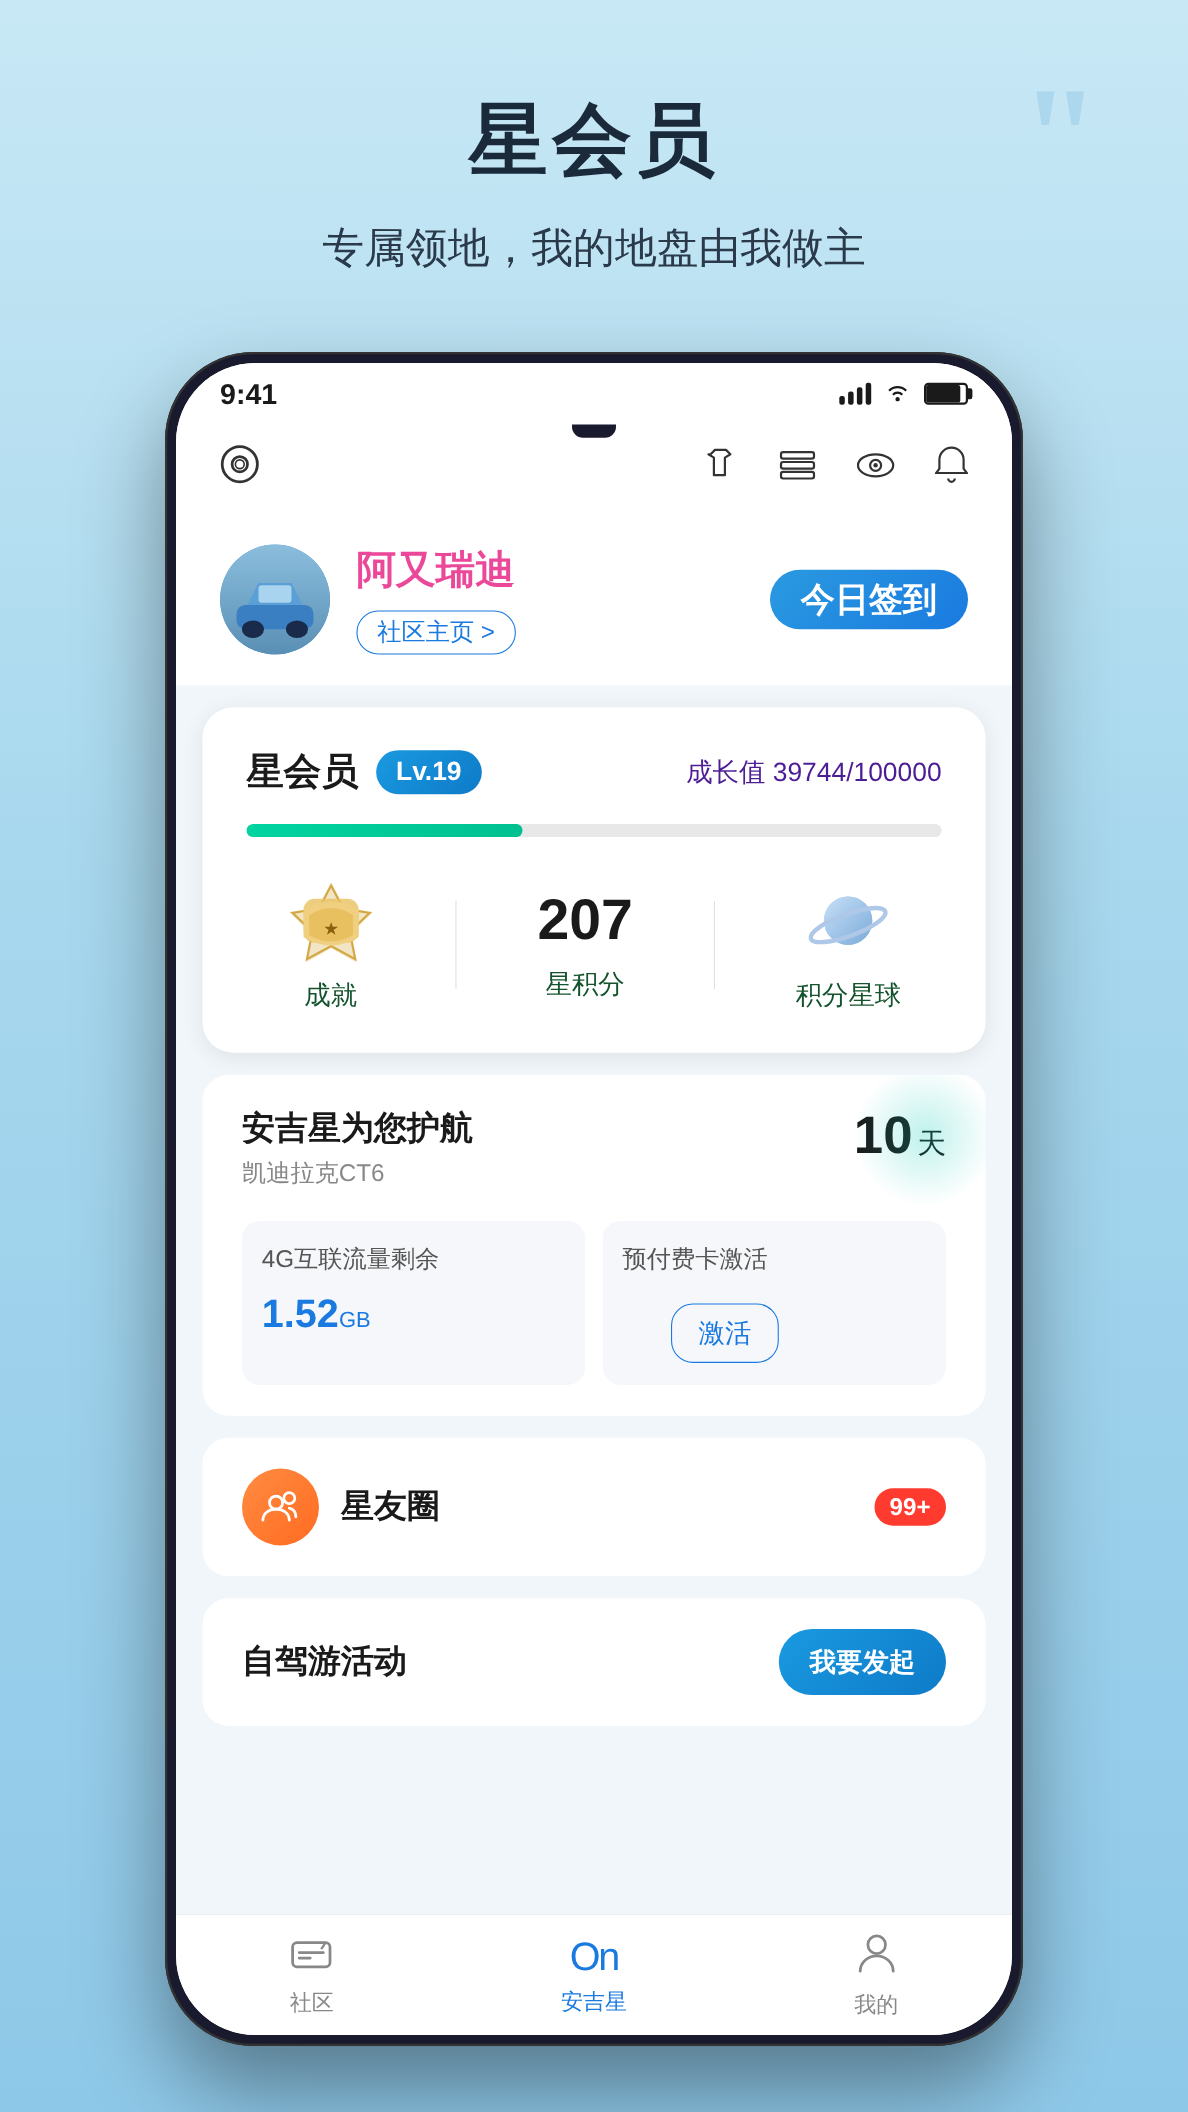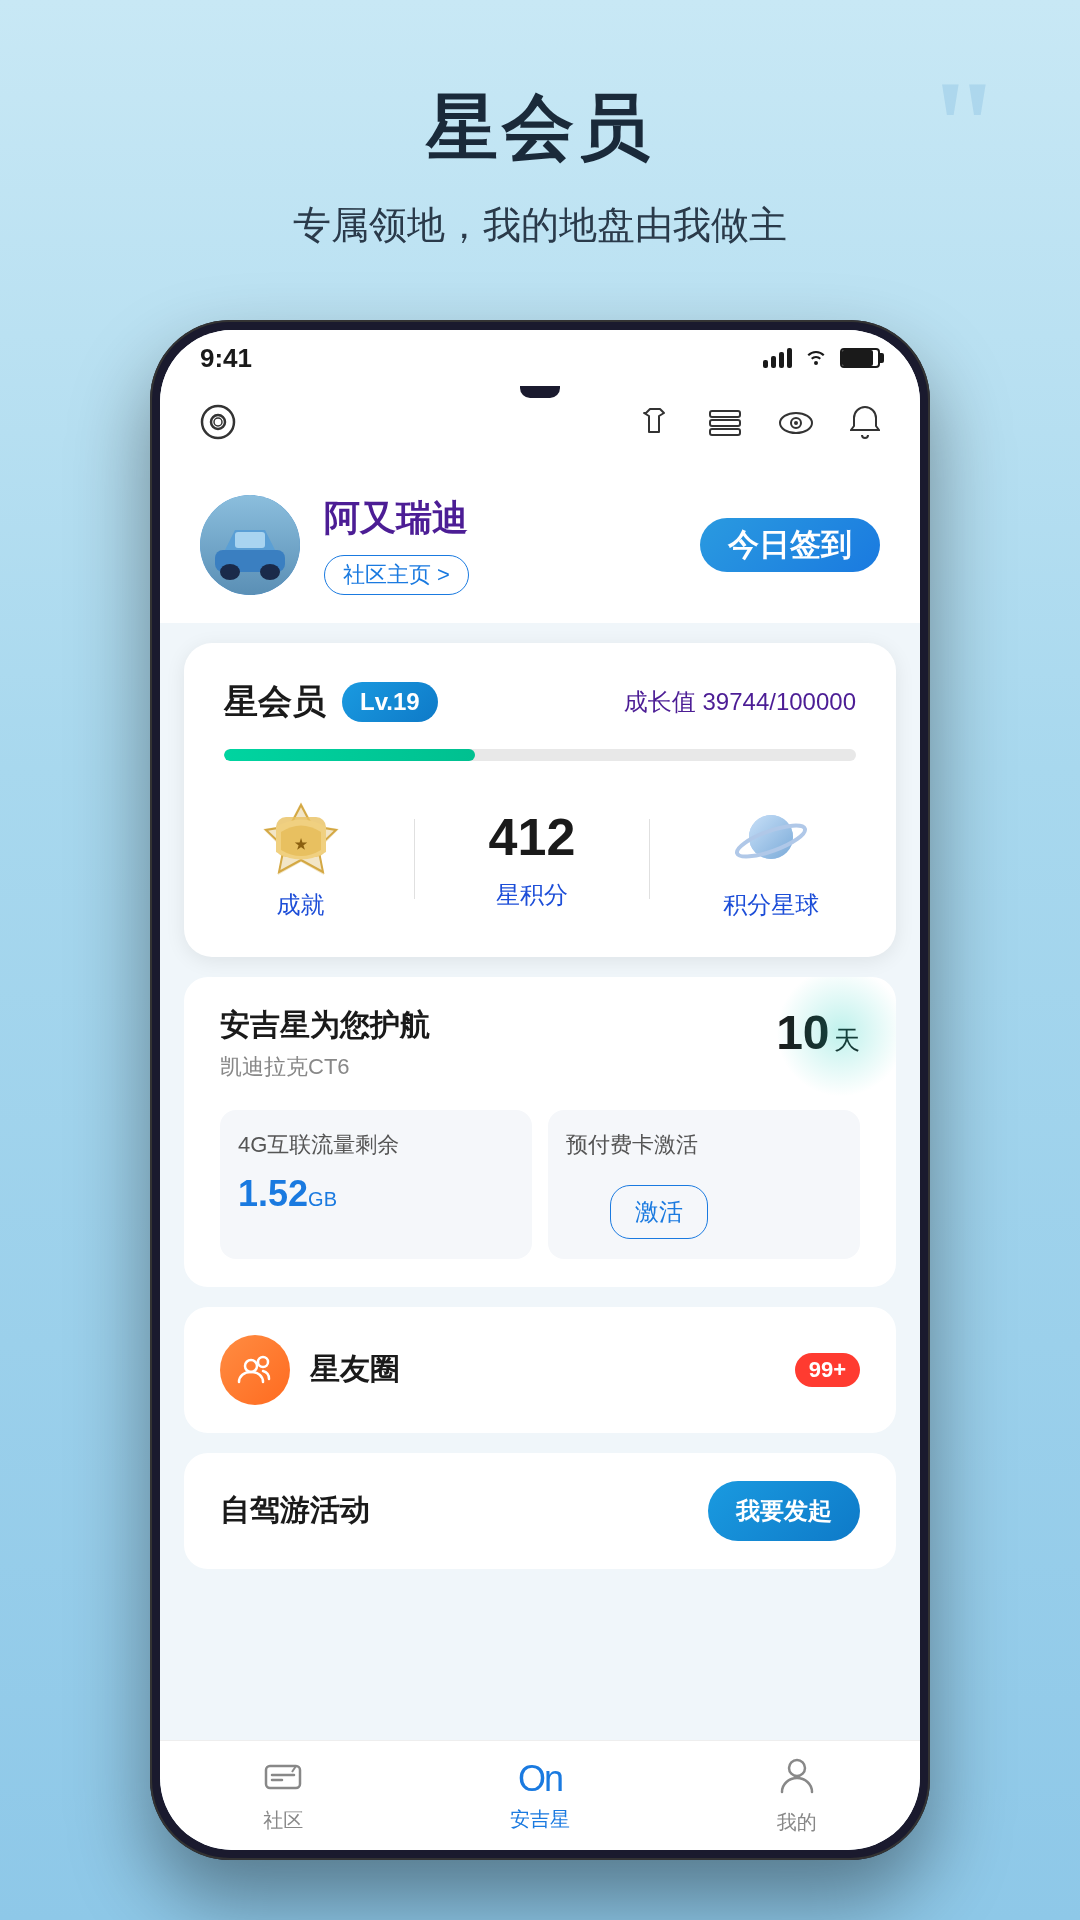--- a/index.html
+++ b/index.html
@@ -178,21 +178,21 @@
       background: linear-gradient(135deg, #5ba3d9 0%, #3a7fc1 100%);
       overflow: hidden;
       display: flex;
       align-items: center;
       justify-content: center;
       font-size: 36px;
     }
     .profile-name {
       font-size: 36px;
       font-weight: 700;
-      color: #4c1d95;
+      color: #ec4899;
       margin-bottom: 12px;
     }
     .profile-link {
       display: inline-flex;
       align-items: center;
       gap: 6px;
       border: 1.5px solid #1a7ae0;
       border-radius: 20px;
       padding: 4px 18px;
       font-size: 22px;
@@ -270,21 +270,21 @@
       height: 80px;
       background: #e0e0e0;
     }
     .stat-number {
       font-size: 52px;
       font-weight: 800;
       color: #1a1a1a;
     }
     .stat-label {
       font-size: 24px;
-      color: #1d4ed8;
+      color: #14532d;
     }
 
     
     .service-card {
       margin: 0 24px 20px;
       background: white;
       border-radius: 24px;
       padding: 28px 36px;
     }
     .service-header {
@@ -593,21 +593,21 @@
             <rect x="15" y="20" width="50" height="40" rx="10" fill="#e8c060" opacity="0.8"></rect>
             <path d="M15 30 Q40 15 65 30 L65 55 Q40 70 15 55Z" fill="#f0d080"></path>
             <path d="M20 35 Q40 22 60 35 L60 53 Q40 65 20 53Z" fill="#e8c060"></path>
             <text x="40" y="52" text-anchor="middle" font-size="14" fill="#8b6010" font-weight="bold">★</text>
           </svg>
           <span class="stat-label">成就</span>
         </div>
         <div class="stat-divider"></div>
 
         <div class="stat-item">
-          <span class="stat-number">412</span>
+          <span class="stat-number">207</span>
           <span class="stat-label">星积分</span>
         </div>
         <div class="stat-divider"></div>
 
         <div class="stat-item">
           <svg class="planet-icon" viewBox="0 0 80 80">
             <ellipse cx="40" cy="40" rx="22" ry="22" fill="#a8c8f0"></ellipse>
             <ellipse cx="40" cy="40" rx="22" ry="22" fill="url(#planetGrad)"></ellipse>
             <defs>
               <linearGradient id="planetGrad" x1="0" y1="0" x2="1" y2="1">

